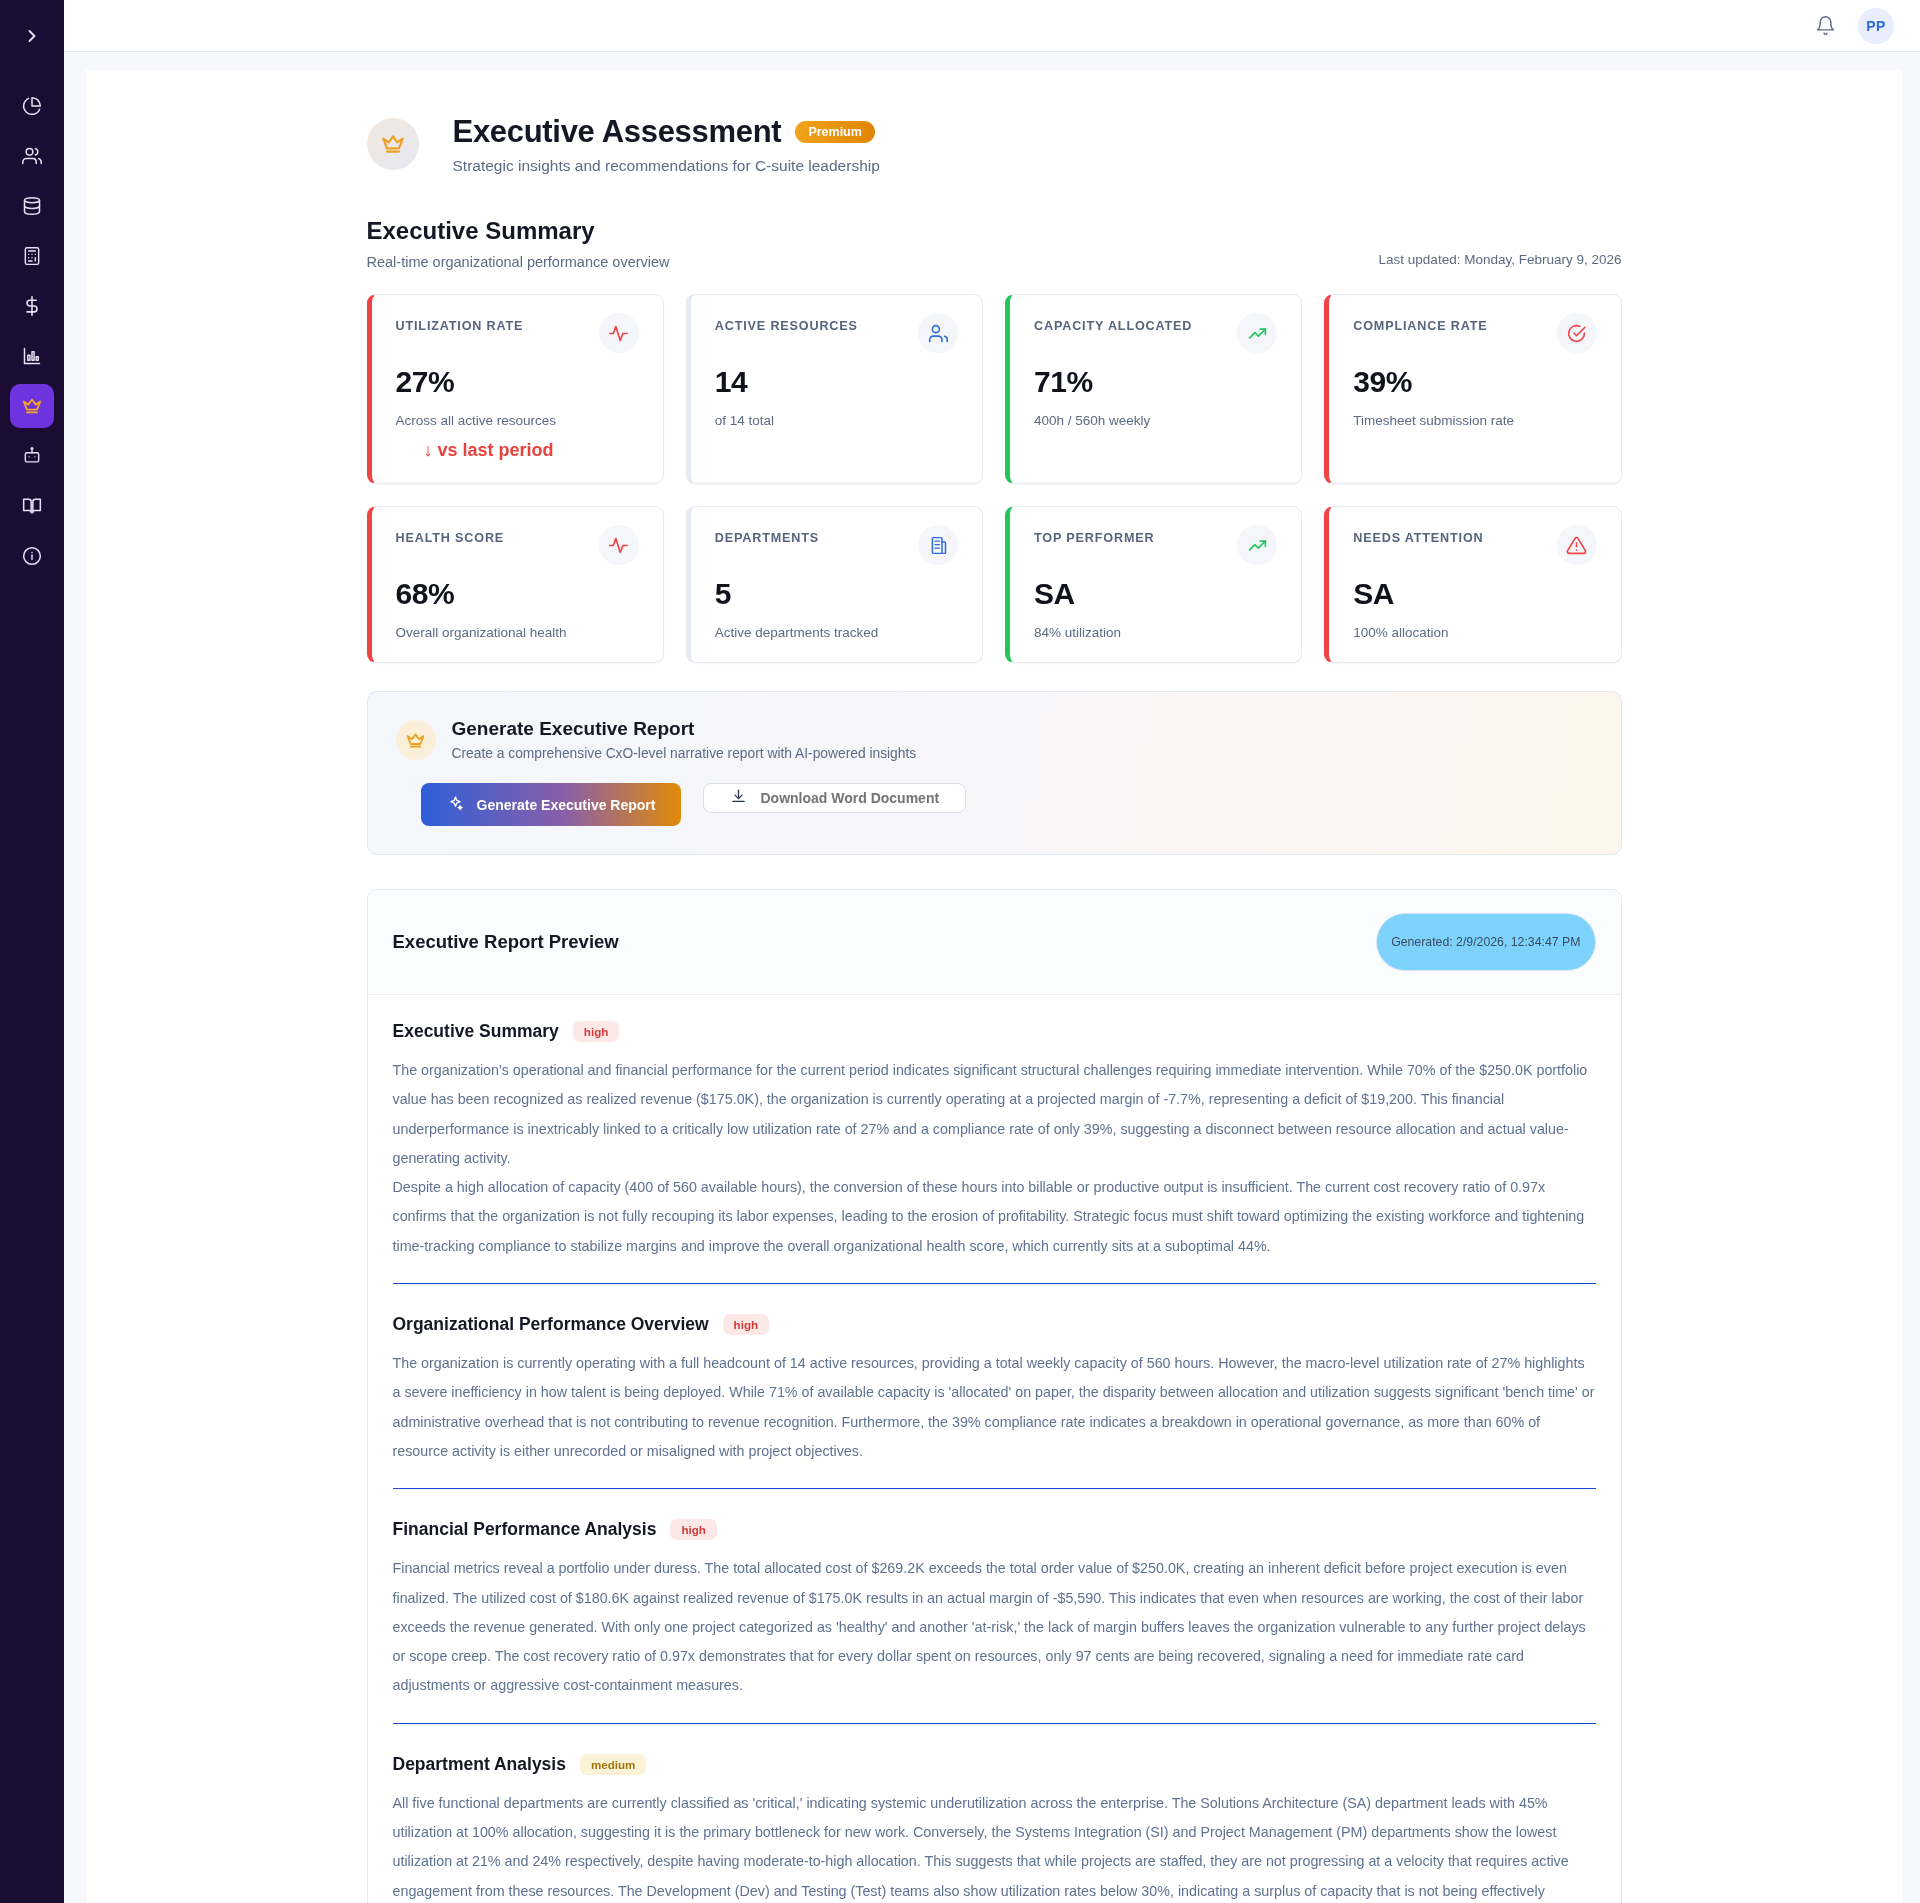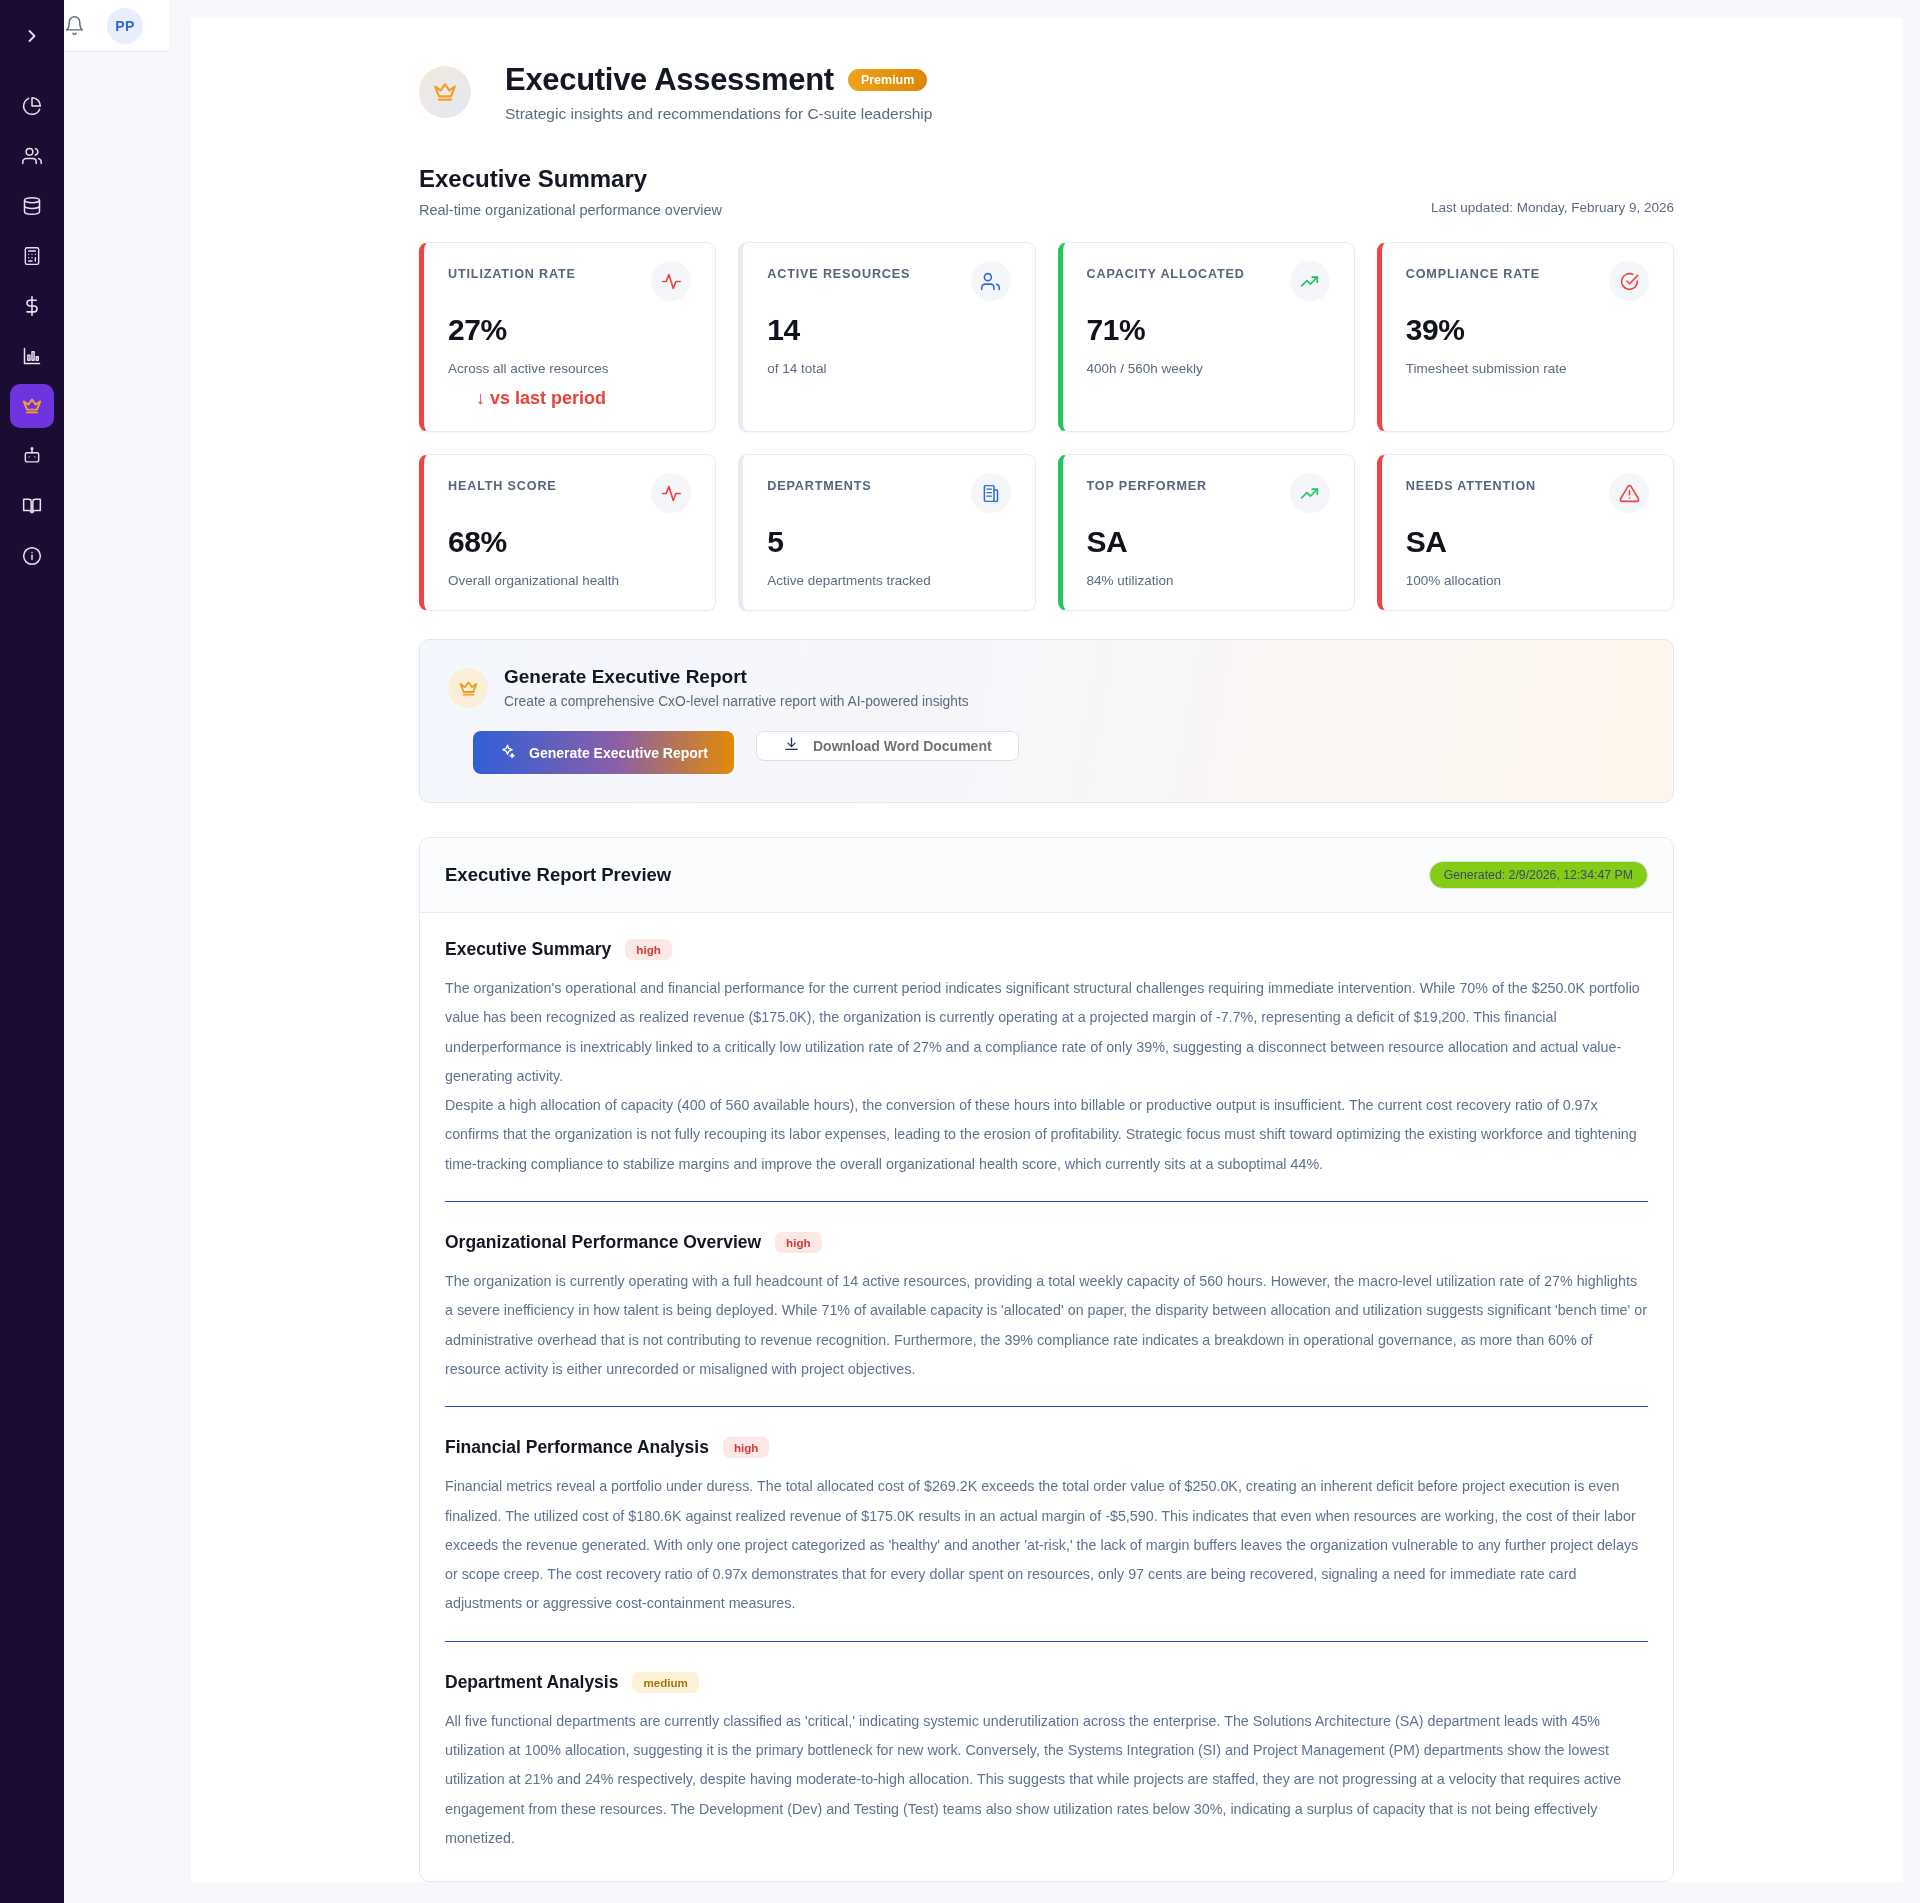--- a/index.html
+++ b/index.html
@@ -28,21 +28,21 @@
     border-radius: 10px;
     margin-bottom: 6px;
     color: #e7e2f3;
     cursor: pointer;
   }
   .side-btn.collapse { margin-bottom: 26px; }
   .side-btn.active { background: #6d34e0; color: #f6a323; }
   .side-btn svg { display: block; }
 
   
-  .main { flex: 1; display: flex; flex-direction: row; min-width: 0; border-radius: 28px; }
+  .main { flex: 1; display: flex; flex-direction: column; min-width: 0; border-radius: 28px; }
   .topbar {
     height: 52px;
     background: #ffffff;
     border-bottom: 1px solid #e3e8f0;
     display: flex;
     align-items: center;
     justify-content: flex-end;
     padding-right: 26px;
     gap: 22px;
   }
@@ -152,21 +152,21 @@
   .report { margin-top: 34px; border: 1px solid #e3e8f1; border-radius: 10px; background: #fff; }
   .report-head {
     display: flex; align-items: center; justify-content: space-between;
     padding: 23px 25px; border-bottom: 1px solid #e9edf4; background: #fbfcfe;
     border-radius: 10px 10px 0 0;
   }
   .report-title { font-size: 18.5px; font-weight: bold; color: #141824; }
   .gen-stamp {
     font-size: 12.3px; color: #3c4b63;
     border: 1px solid #dde4ee; border-radius: 999px;
-    padding: 6px 14px; background: #84cc16;
+    padding: 21px 14px; background: #7dd3fc;
   }
   .report-body { padding: 26px 25px 6px 25px; }
   .sec { padding-bottom: 22px; }
   .sec + .sec { border-top: 1px solid #1d4ed8; padding-top: 30px; }
   .sec-head { display: flex; align-items: center; gap: 14px; }
   .sec-title { font-size: 17.5px; font-weight: bold; color: #141824; }
   .pill { font-size: 11.6px; font-weight: bold; padding: 4px 11px; border-radius: 7px; }
   .pill.high { background: #fde8e8; color: #d33b36; }
   .pill.medium { background: #fcf3d6; color: #a4750c; }
   .sec-body { margin-top: 14px; font-size: 14.3px; line-height: 2.05; color: #5f7290; }

